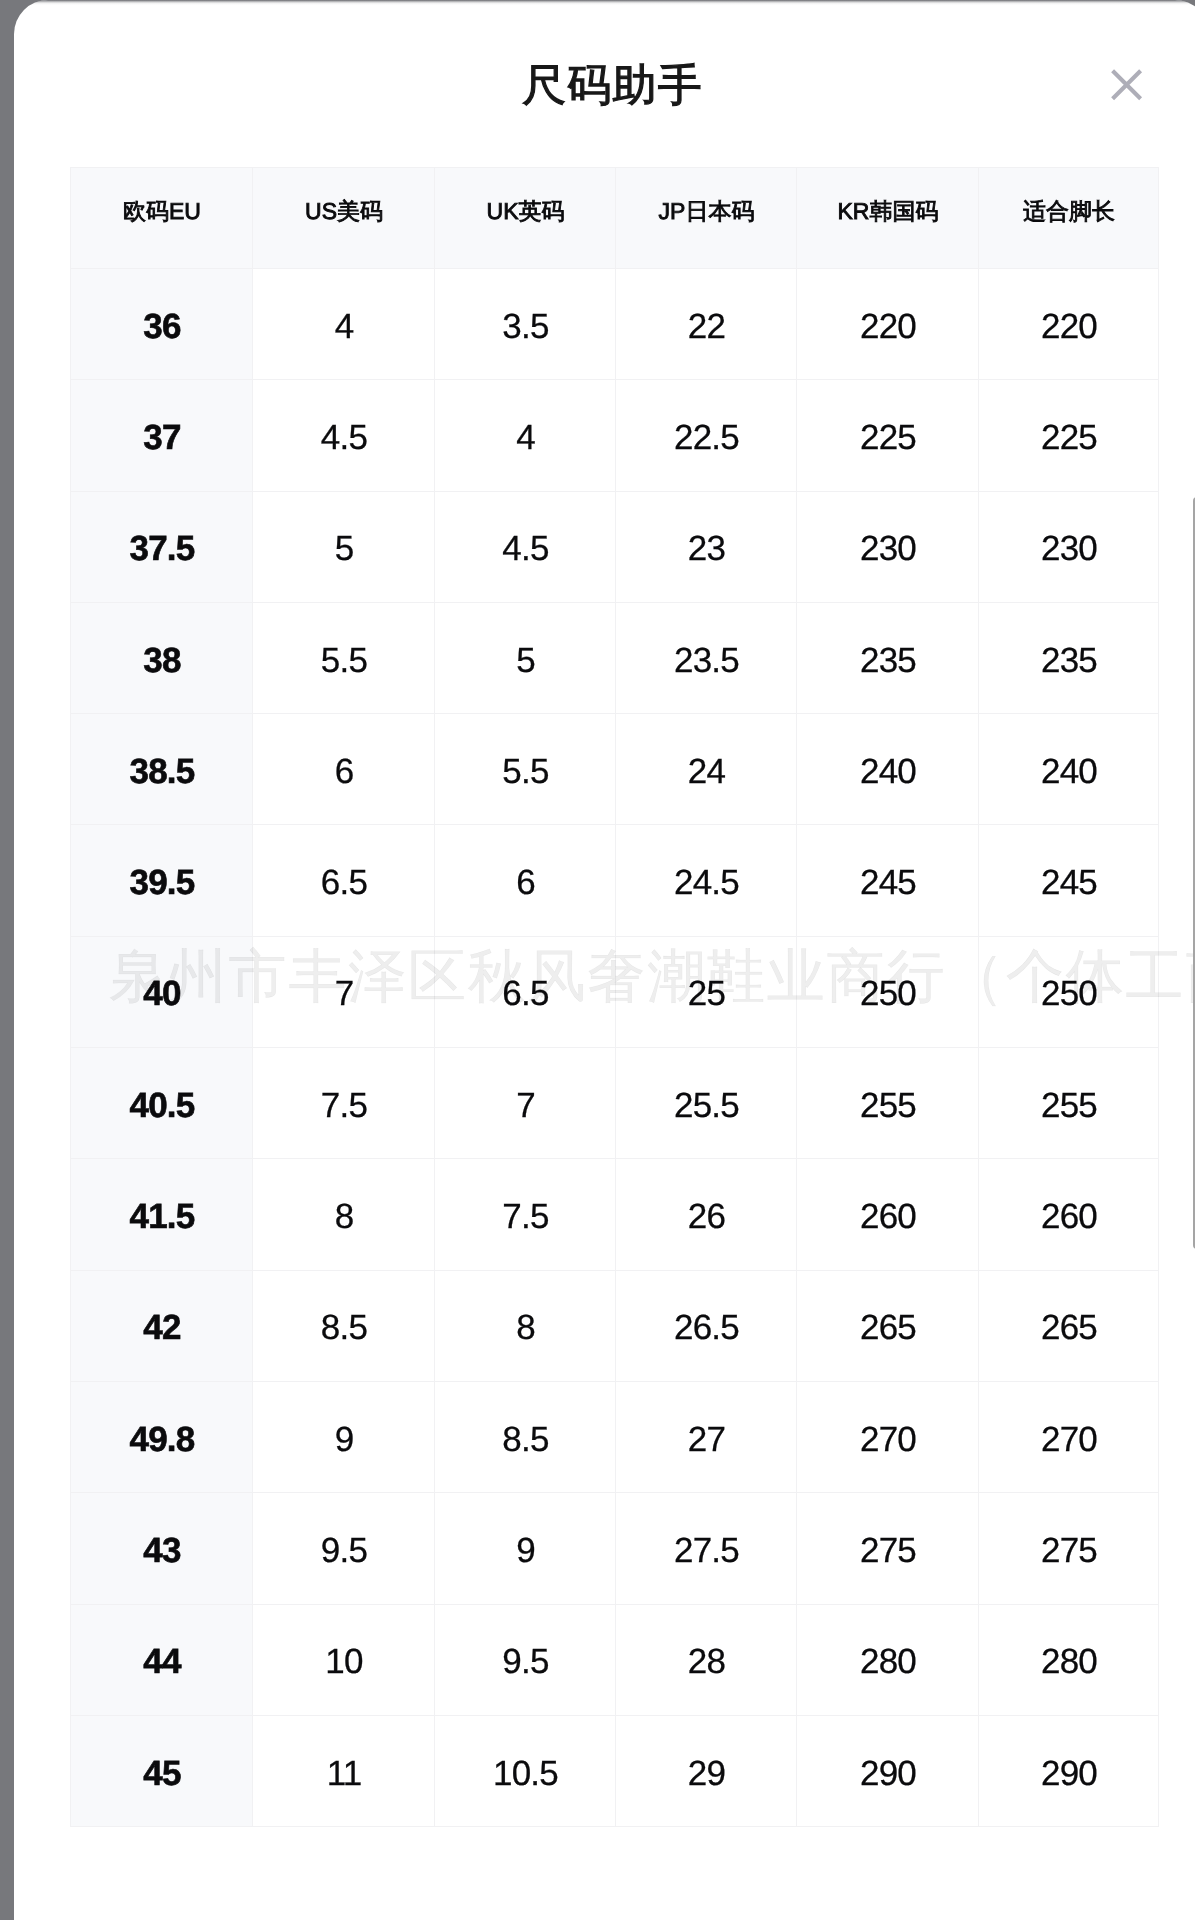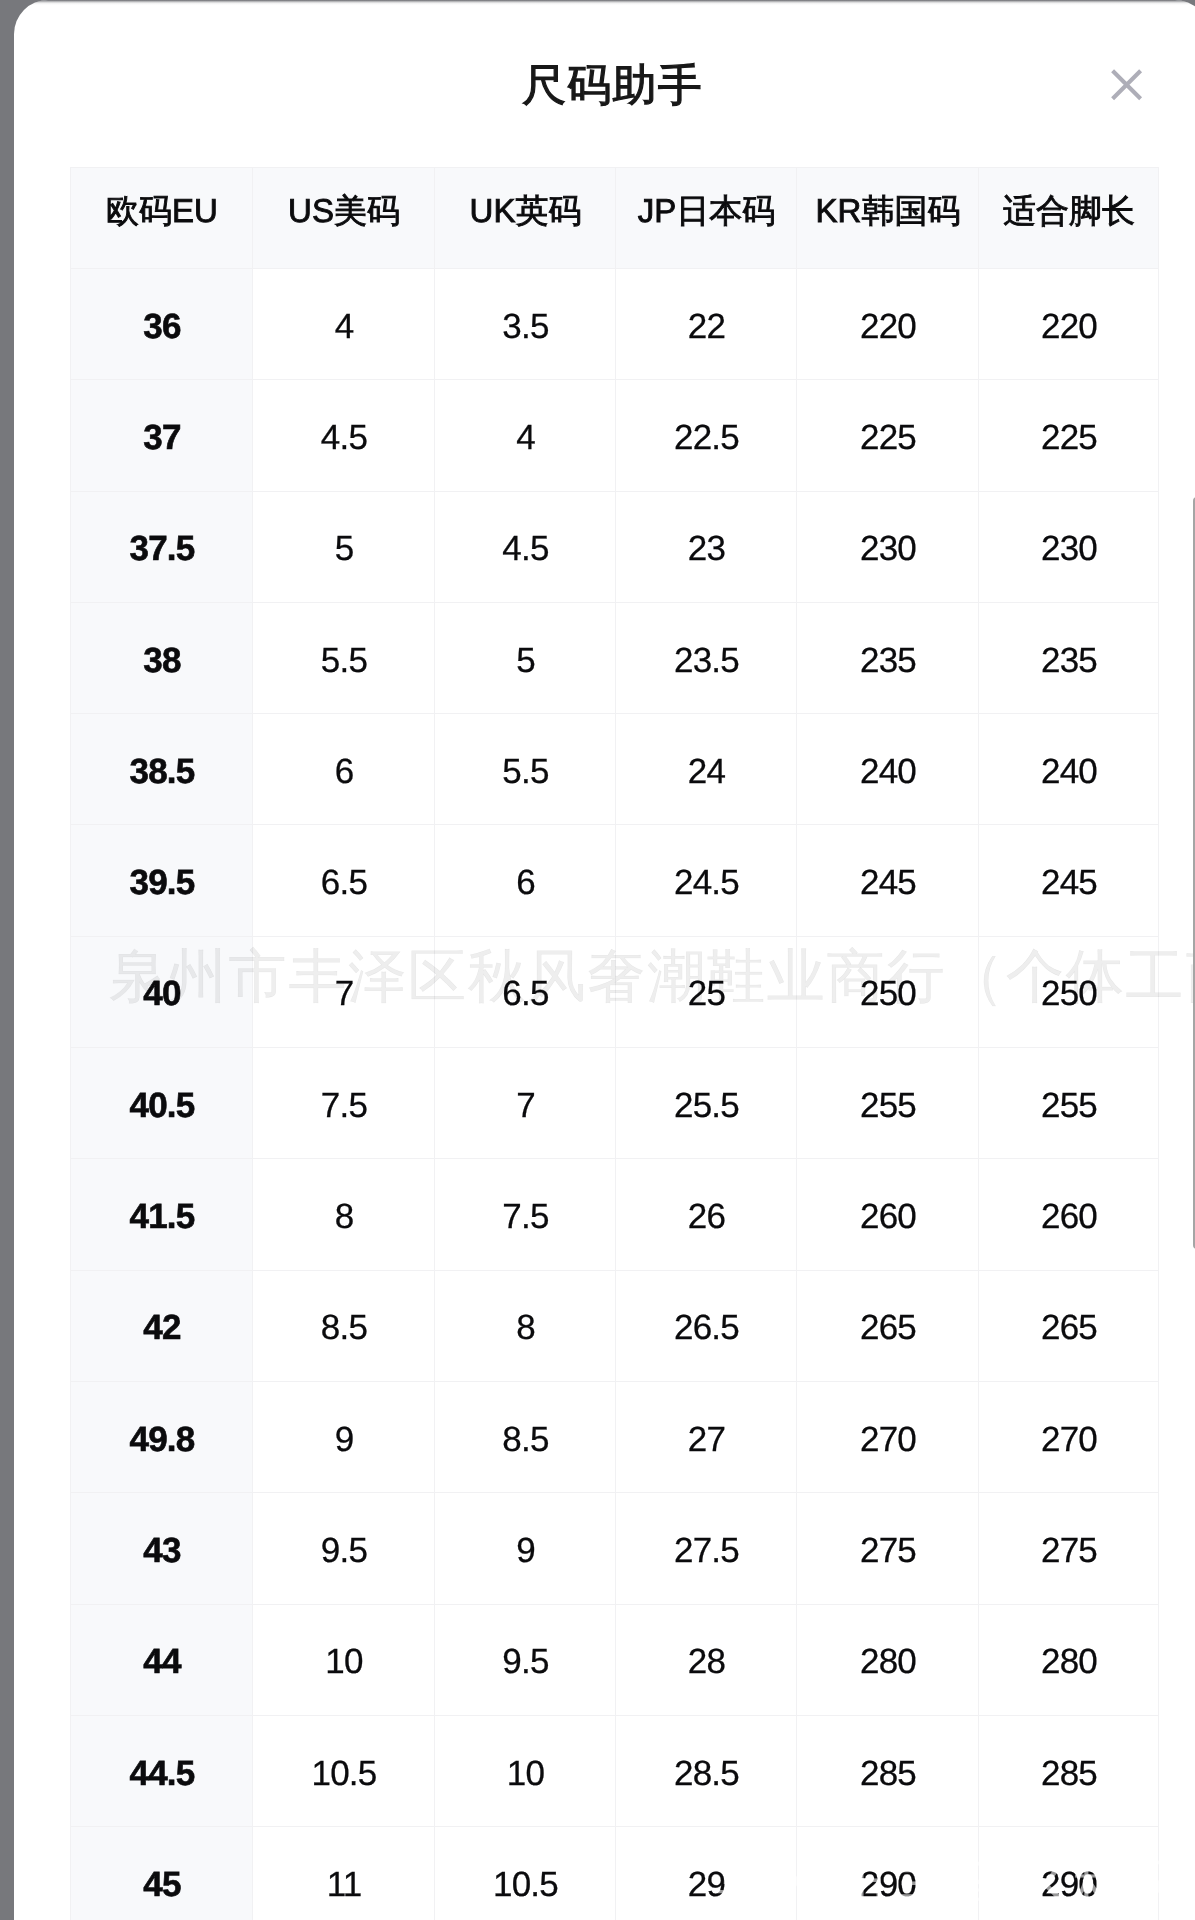--- a/index.html
+++ b/index.html
@@ -58,21 +58,21 @@
   table.sizes th, table.sizes td {
     border: 1px solid #f1f1f3;
     text-align: center;
     vertical-align: middle;
     color: #0b0b0d;
     padding: 0;
   }
   table.sizes thead th {
     height: 100px;
     background: #f8f9fb;
-    font-size: 33px;
+    font-size: 23px;
     font-weight: 400;
     -webkit-text-stroke: 0.9px #0b0b0d;
     line-height: 86px;
     padding: 0 0 14px 0;
     box-sizing: border-box;
     text-indent: 1px;
   }
   table.sizes tbody td {
     height: 111.3px;
     font-size: 35px;
@@ -244,28 +244,20 @@
           </tr>
           <tr>
             <td>44</td>
             <td>10</td>
             <td>9.5</td>
             <td>28</td>
             <td>280</td>
             <td>280</td>
           </tr>
           <tr>
-            <td>44.5</td>
-            <td>10.5</td>
-            <td>10</td>
-            <td>28.5</td>
-            <td>285</td>
-            <td>285</td>
-          </tr>
-          <tr>
             <td>45</td>
             <td>11</td>
             <td>10.5</td>
             <td>29</td>
             <td>290</td>
             <td>290</td>
           </tr>
         </tbody>
     </table>
   </div>

